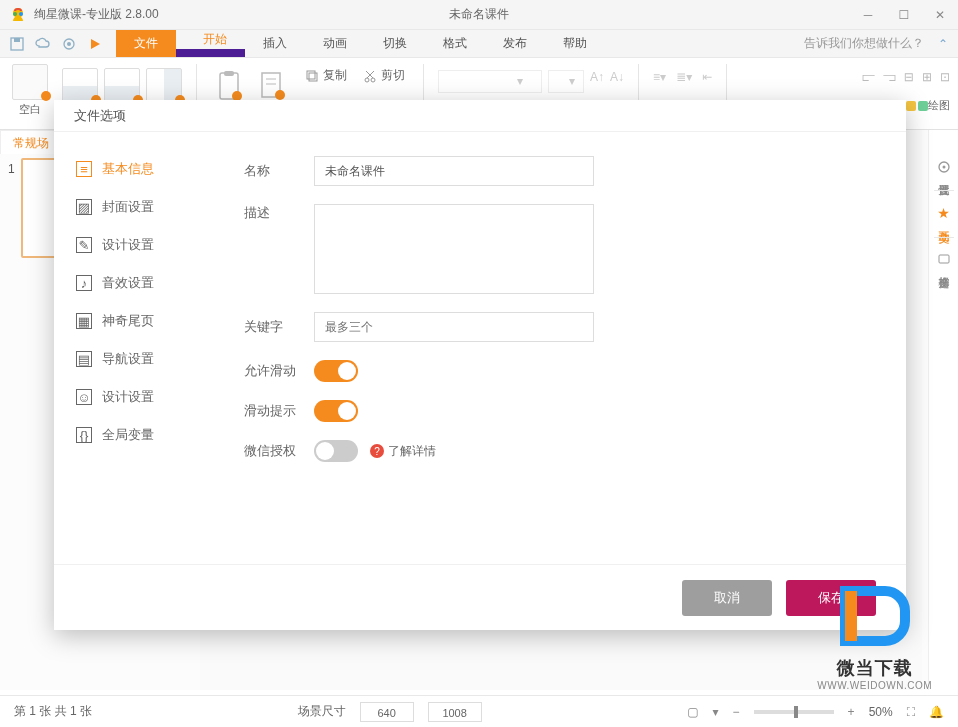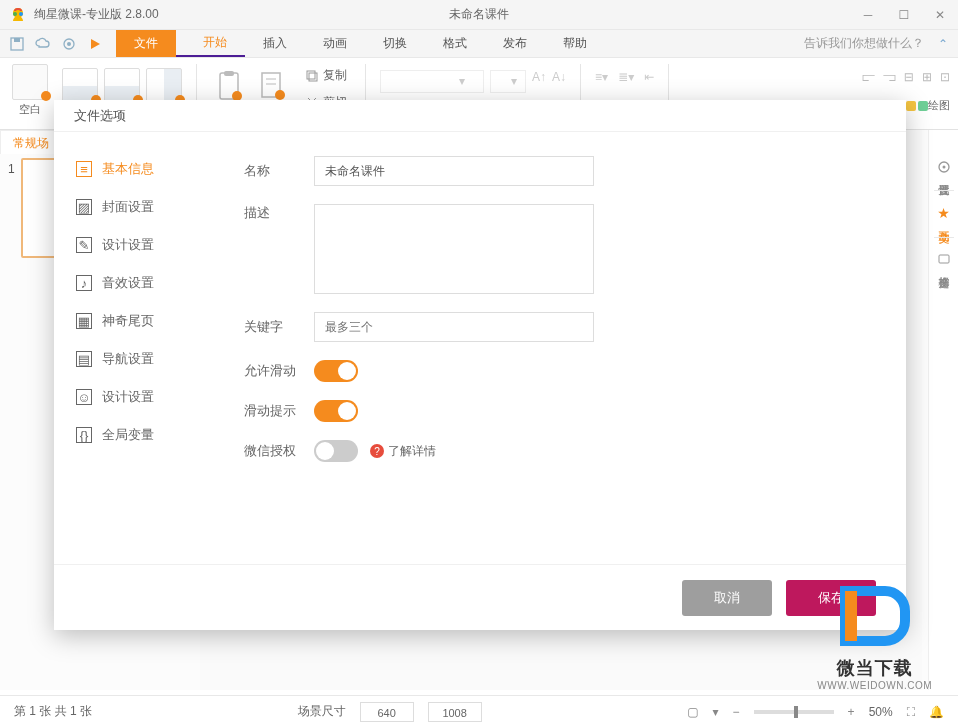--- a/index.html
+++ b/index.html
@@ -13,33 +13,33 @@
 .titlebar .win-controls { margin-left: auto; display: flex; gap: 16px; }
 .titlebar .win-btn { width: 20px; height: 20px; display: flex; align-items: center; justify-content: center; color: #888; cursor: pointer; }
 
 
 .tabbar { height: 28px; background: #f5f5f5; display: flex; align-items: center; border-bottom: 1px solid #e8e8e8; }
 .qat { display: flex; gap: 4px; padding: 0 6px; }
 .qat-icon { width: 22px; height: 22px; display: flex; align-items: center; justify-content: center; color: #8fb0c5; }
 .main-tabs { display: flex; height: 100%; margin-left: 4px; }
 .main-tab { padding: 0 18px; display: flex; align-items: center; color: #555; cursor: pointer; }
 .main-tab.file { background: #f58b1e; color: #fff; }
-.main-tab.active { color: #f58b1e; border-bottom: 2px solid #4c1d95; padding-left: 27px; }
+.main-tab.active { color: #f58b1e; border-bottom: 8px solid #4c1d95; padding-left: 27px; }
 .tell-me { margin-left: auto; padding: 0 10px; color: #999; font-size: 12px; min-width: 140px; }
 .collapse-btn { width: 24px; display: flex; align-items: center; justify-content: center; color: #7aa8d0; padding-right: 6px; }
 
 
 .ribbon { height: 72px; background: #fff; border-bottom: 1px solid #e2e2e2; display: flex; align-items: flex-start; padding: 6px 8px 2px; gap: 10px; }
 .ribbon-group { display: flex; flex-direction: column; align-items: center; gap: 2px; padding: 0 4px; }
 .ribbon-big-icon { width: 36px; height: 36px; border: 1px solid #ddd; border-radius: 2px; background: #fafafa; position: relative; }
 .ribbon-big-icon::after { content: ''; position: absolute; right: -4px; bottom: -2px; width: 10px; height: 10px; background: #f58b1e; border-radius: 50%; }
 .ribbon-icon-plain { width: 36px; height: 36px; display: flex; align-items: center; justify-content: center; }
 .ribbon-label { font-size: 11px; color: #666; }
 .ribbon-sep { width: 1px; height: 50px; background: #e5e5e5; margin: 0 4px; }
-.ribbon-small-row { display: flex; flex-direction: column; gap: 8px; padding-top: 2px; }
+.ribbon-small-row { display: flex; flex-direction: row; gap: 8px; padding-top: 2px; }
 .ribbon-sm { display: flex; align-items: center; gap: 4px; font-size: 12px; color: #666; padding: 1px 4px; }
 .ribbon-sm svg { width: 14px; height: 14px; }
 .ribbon-mid { display: flex; gap: 6px; color: #bbb; }
 .ribbon-right-icons { margin-left: auto; display: flex; gap: 6px; color: #bbb; }
 .ribbon-drawing { position: absolute; right: 8px; top: 98px; display: flex; align-items: center; font-size: 11px; color: #666; }
 .ribbon-drawing .icn { display: flex; gap: 2px; }
 .ribbon-drawing .sq { width: 10px; height: 10px; border-radius: 2px; }
 
 
 .workspace { position: relative; height: 560px; background: #fcfcfc; }

